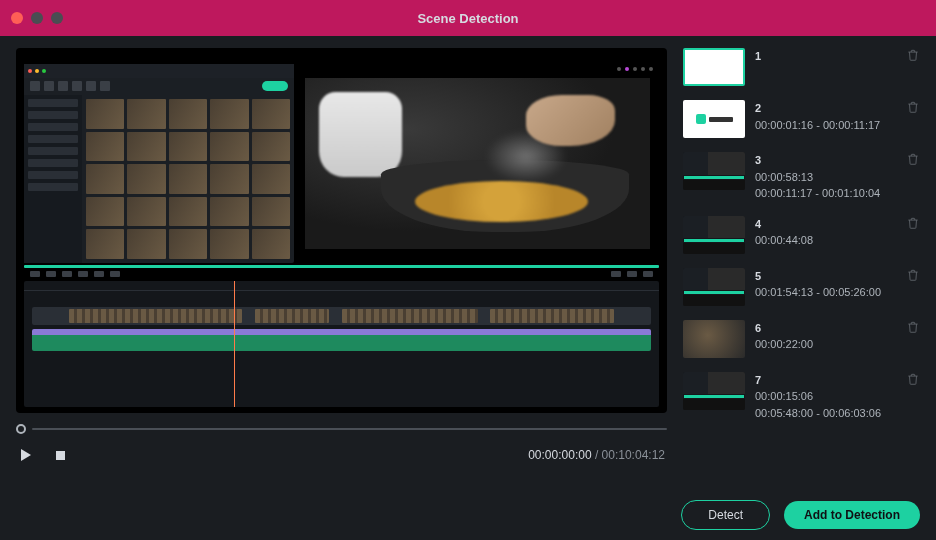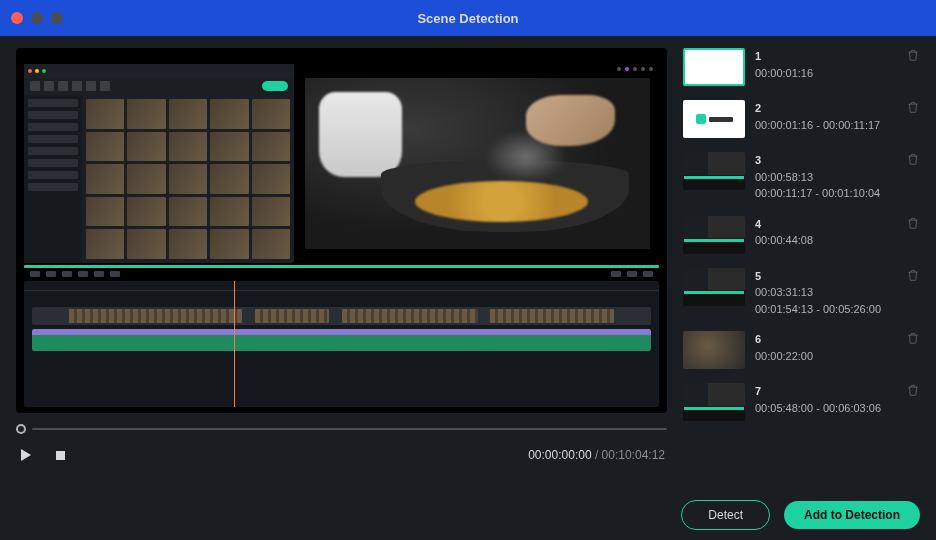--- a/index.html
+++ b/index.html
@@ -1,18 +1,18 @@
 <!DOCTYPE html>
 <html><head>
 <meta charset="utf-8">
 <style>
 * { margin:0; padding:0; box-sizing:border-box; font-family:-apple-system,BlinkMacSystemFont,"Segoe UI",sans-serif; }
 body { background:#1a1d21; color:#c8cdd3; width:936px; height:540px; overflow:hidden; }
 
-.titlebar { height:36px; display:flex; align-items:center; position:relative; background:#1d4ed8; }
+.titlebar { height:36px; display:flex; align-items:center; position:relative; background:#be185d; }
 .traffic-lights { display:flex; gap:8px; margin-left:11px; }
 .tl { width:12px; height:12px; border-radius:50%; }
 .tl.red { background:#ff5f56; }
 .tl.grey { background:#4a4d52; }
 .titlebar .title { position:absolute; left:50%; transform:translateX(-50%); font-size:13px; font-weight:600; color:#d6dae0; }
 
 .content { display:flex; height:calc(100% - 86px); }
 
 .left { width:675px; padding:12px 8px 0 16px; display:flex; flex-direction:column; }
 .preview { width:100%; height:365px; background:#000; border-radius:4px; overflow:hidden; position:relative; }
@@ -224,21 +224,20 @@
         <span>00:00:00:00</span><span class="dur"><span> / </span><span>00:10:04:12</span></span>
       </div>
     </div>
   </div>
 
   <div class="right" id="scene-list">
       <div class="scene-item">
         <div class="scene-thumb selected"></div>
         <div class="scene-info">
           <div class="scene-num">1</div>
-          <div>00:00:01:16</div>
         </div>
         <div class="scene-del"><span><svg viewBox="0 0 24 24" stroke-width="1.6">
               <path d="M4 7h16M9 7V5a1 1 0 0 1 1-1h4a1 1 0 0 1 1 1v2M6 7l1 13a1 1 0 0 0 1 1h8a1 1 0 0 0 1-1l1-13"></path>
             </svg></span></div>
       </div>
       <div class="scene-item">
         <div class="scene-thumb">
           <div class="thumb-inner th-logo">
             <div class="th-logo-mark"></div>
             <div class="th-logo-txt"></div>
@@ -297,21 +296,20 @@
             <div class="th-ed-top">
               <div class="th-ed-left"></div>
               <div class="th-ed-right"></div>
             </div>
             <div class="th-ed-bar"></div>
             <div class="th-ed-bot"></div>
           </div>
         </div>
         <div class="scene-info">
           <div class="scene-num">5</div>
-          <div>00:03:31:13</div>
           <div>00:01:54:13 - 00:05:26:00</div>
         </div>
         <div class="scene-del"><span><svg viewBox="0 0 24 24" stroke-width="1.6">
               <path d="M4 7h16M9 7V5a1 1 0 0 1 1-1h4a1 1 0 0 1 1 1v2M6 7l1 13a1 1 0 0 0 1 1h8a1 1 0 0 0 1-1l1-13"></path>
             </svg></span></div>
       </div>
       <div class="scene-item">
         <div class="scene-thumb">
           <div class="thumb-inner th-cook"></div>
         </div>
@@ -329,20 +327,21 @@
             <div class="th-ed-top">
               <div class="th-ed-left"></div>
               <div class="th-ed-right"></div>
             </div>
             <div class="th-ed-bar"></div>
             <div class="th-ed-bot"></div>
           </div>
         </div>
         <div class="scene-info">
           <div class="scene-num">7</div>
+          <div>00:00:15:06</div>
           <div>00:05:48:00 - 00:06:03:06</div>
         </div>
         <div class="scene-del"><span><svg viewBox="0 0 24 24" stroke-width="1.6">
               <path d="M4 7h16M9 7V5a1 1 0 0 1 1-1h4a1 1 0 0 1 1 1v2M6 7l1 13a1 1 0 0 0 1 1h8a1 1 0 0 0 1-1l1-13"></path>
             </svg></span></div>
       </div>
     </div>
 </div>
 
 <div class="footer">

